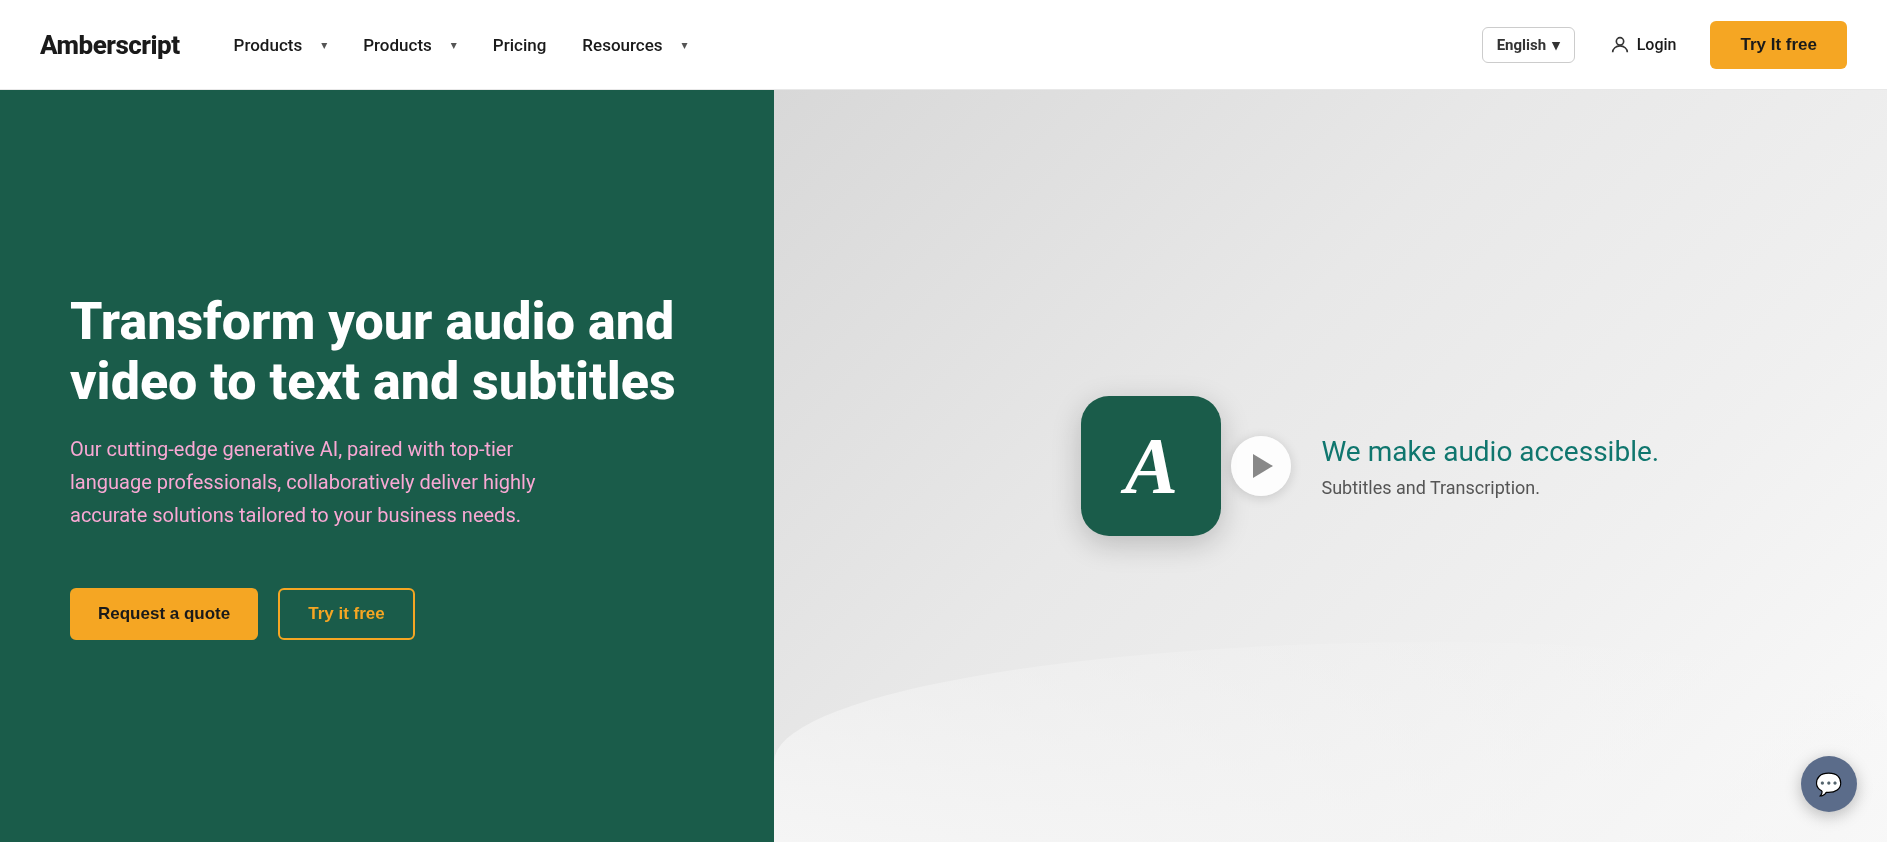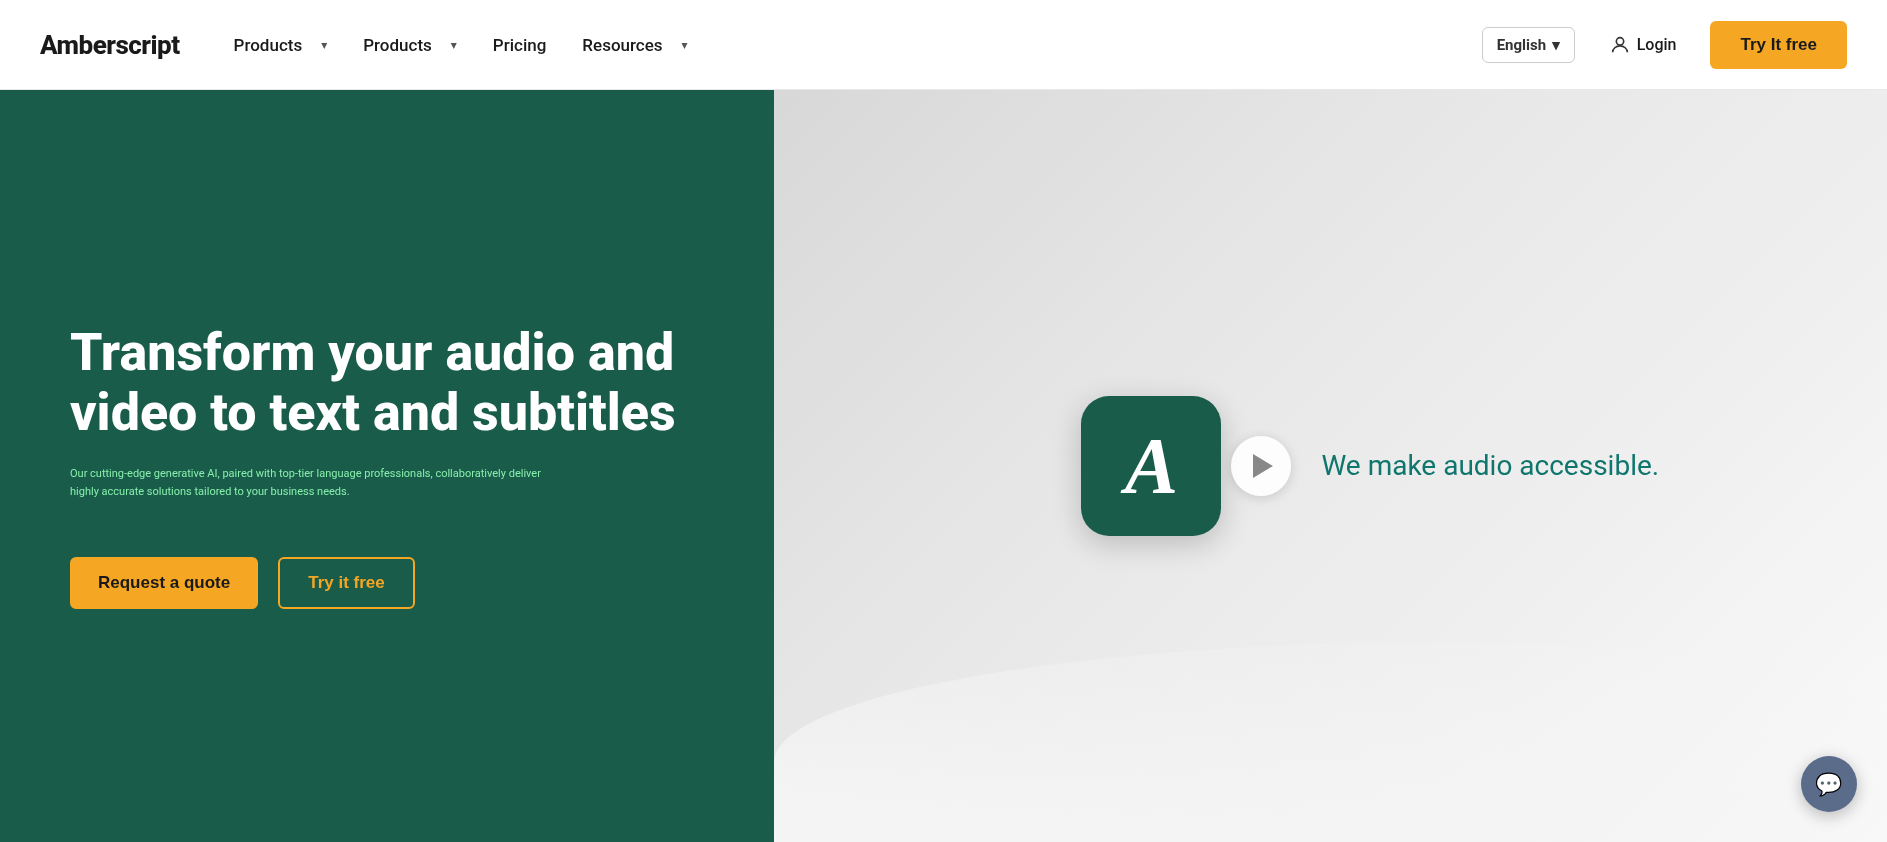--- a/index.html
+++ b/index.html
@@ -131,22 +131,22 @@
 
     .hero-title {
       font-size: 52px;
       font-weight: 800;
       color: #ffffff;
       line-height: 1.15;
       margin-bottom: 22px;
     }
 
     .hero-description {
-      font-size: 11px;
-      color: #86efac;
+      font-size: 20px;
+      color: #f9a8d4;
       line-height: 1.65;
       margin-bottom: 56px;
       max-width: 500px;
     }
 
     .hero-buttons {
       display: flex;
       gap: 20px;
       align-items: center;
     }
@@ -350,20 +350,21 @@
 
     <div class="video-preview">
       <div class="app-icon">
         <span class="app-icon-letter">A</span>
       </div>
       <div class="play-button">
         <div class="play-icon"></div>
       </div>
       <div class="video-text">
         <span class="video-title">We make audio accessible.</span>
+        <span class="video-subtitle">Subtitles and Transcription.</span>
       </div>
     </div>
   </div>
 </section>
 
 <div class="chat-bubble">
   <span class="chat-icon">💬</span>
 </div>
 
 </body></html>

